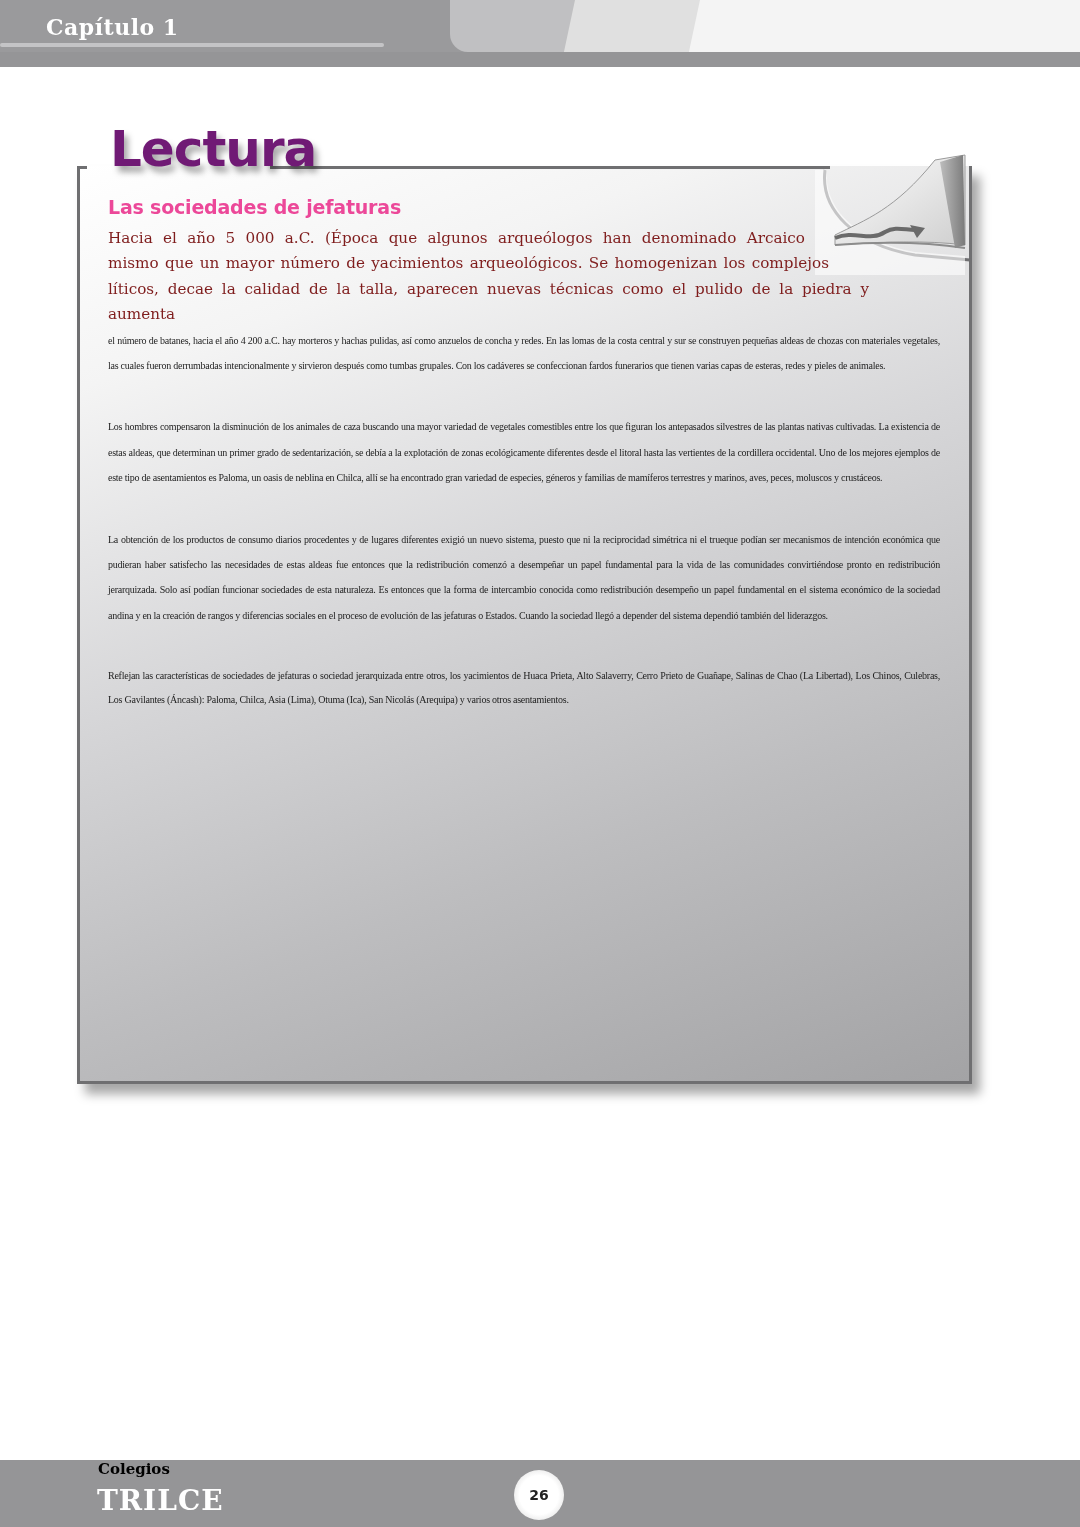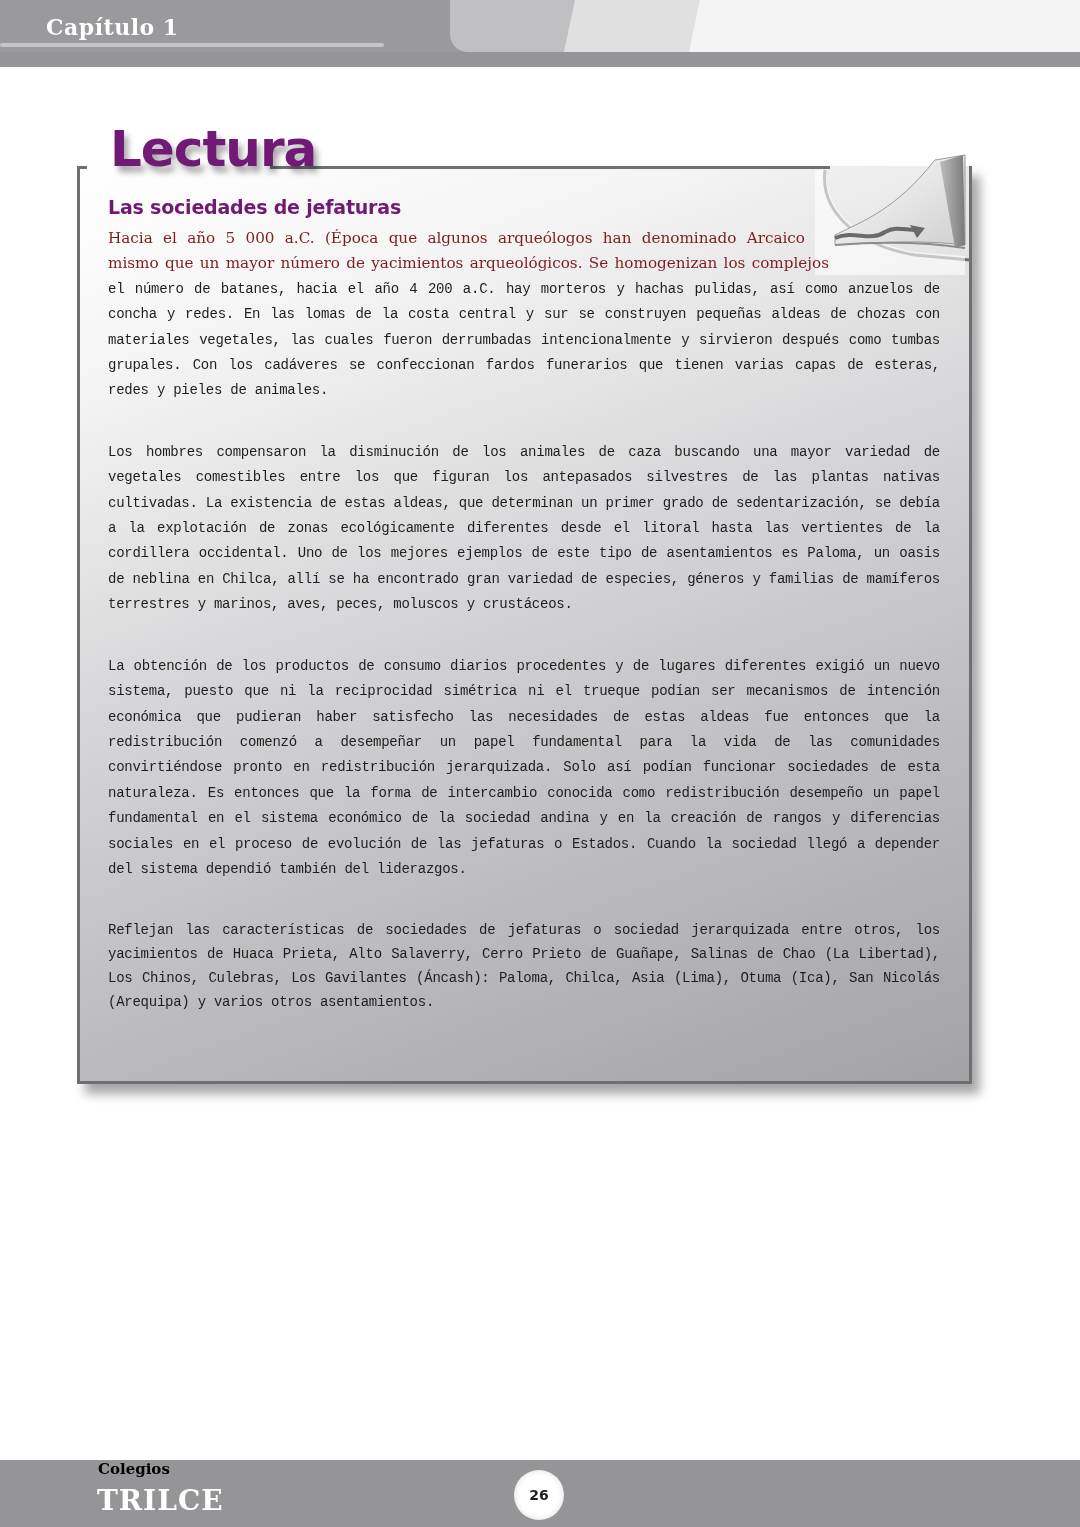--- a/index.html
+++ b/index.html
@@ -67,28 +67,28 @@
     }
     .book-icon {
       position: absolute; left: 815px; top: 150px; width: 165px; height: 125px; z-index: 4;
     }
 
     .content {
       position: absolute; left: 108px; top: 196px; width: 832px; z-index: 5;
     }
     .reading-heading {
       font-family: "DejaVu Sans", sans-serif; font-weight: bold; font-size: 19px;
-      color: #701a75; margin-bottom: 8px; letter-spacing: -0.2px;
+      color: #ec4899; margin-bottom: 8px; letter-spacing: -0.2px;
     }
     .p-intro {
       font-family: "DejaVu Serif", serif; font-size: 15.2px; line-height: 25.4px;
       color: #7f1d1d; text-align: justify;
     }
     .p-body {
-      font-family: Liberation Mono, monospace; font-size: 14px; line-height: 25.4px;
+      font-family: Liberation Serif, serif; font-size: 10px; line-height: 25.4px;
       color: #1e1e1e; text-align: justify; letter-spacing: -0.25px;
     }
     .gap { height: 36px; }
     .source {
       font-family: "Liberation Sans", sans-serif; font-style: italic; font-size: 16px;
       color: #222; margin-top: 4px; letter-spacing: -0.2px;
     }
     .just-line { display: block; text-align: justify; text-align-last: justify; }
 
     
@@ -156,20 +156,21 @@
   <path d="M 95 75 L 110 78 L 102 88 Z" fill="#6a6a6a"></path>
   <path d="M 20 95 C 60 92, 110 92, 150 98" fill="none" stroke="#8c8c8c" stroke-width="2"></path>
 </svg>
 
 <div class="content">
   <div class="reading-heading">Las sociedades de jefaturas</div>
 
   <div class="p-intro">
     <span class="just-line" style="width:697px">Hacia el año 5 000 a.C. (Época que algunos arqueólogos han denominado Arcaico</span>
     <span class="just-line" style="width:721px">mismo que un mayor número de yacimientos arqueológicos. Se homogenizan los complejos</span>
+    <span class="just-line" style="width:761px">líticos, decae la calidad de la talla, aparecen nuevas técnicas como el pulido de la piedra y aumenta</span>
   </div>
   <div class="p-body">el número de batanes, hacia el año 4 200 a.C. hay morteros y hachas pulidas, así como anzuelos de concha y redes. En las lomas de la costa central y sur se construyen pequeñas aldeas de chozas con materiales vegetales, las cuales fueron derrumbadas intencionalmente y sirvieron después como tumbas grupales. Con los cadáveres se confeccionan fardos funerarios que tienen varias capas de esteras, redes y pieles de animales.</div>
 
   <div class="gap"></div>
   <div class="p-body">Los hombres compensaron la disminución de los animales de caza buscando una mayor variedad de vegetales comestibles entre los que figuran los antepasados silvestres de las plantas nativas cultivadas. La existencia de estas aldeas, que determinan un primer grado de sedentarización, se debía a la explotación de zonas ecológicamente diferentes desde el litoral hasta las vertientes de la cordillera occidental. Uno de los mejores ejemplos de este tipo de asentamientos es Paloma, un oasis de neblina en Chilca, allí se ha encontrado gran variedad de especies, géneros y familias de mamíferos terrestres y marinos, aves, peces, moluscos y crustáceos.</div>
 
   <div class="gap"></div>
   <div class="p-body">La obtención de los productos de consumo diarios procedentes y de lugares diferentes exigió un nuevo sistema, puesto que ni la reciprocidad simétrica ni el trueque podían ser mecanismos de intención económica que pudieran haber satisfecho las necesidades de estas aldeas fue entonces que la redistribución comenzó a desempeñar un papel fundamental para la vida de las comunidades convirtiéndose pronto en redistribución jerarquizada. Solo así podían funcionar sociedades de esta naturaleza. Es entonces que la forma de intercambio conocida como redistribución desempeño un papel fundamental en el sistema económico de la sociedad andina y en la creación de rangos y diferencias sociales en el proceso de evolución de las jefaturas o Estados. Cuando la sociedad llegó a depender del sistema dependió también del liderazgos.</div>
 
   <div class="gap"></div>

